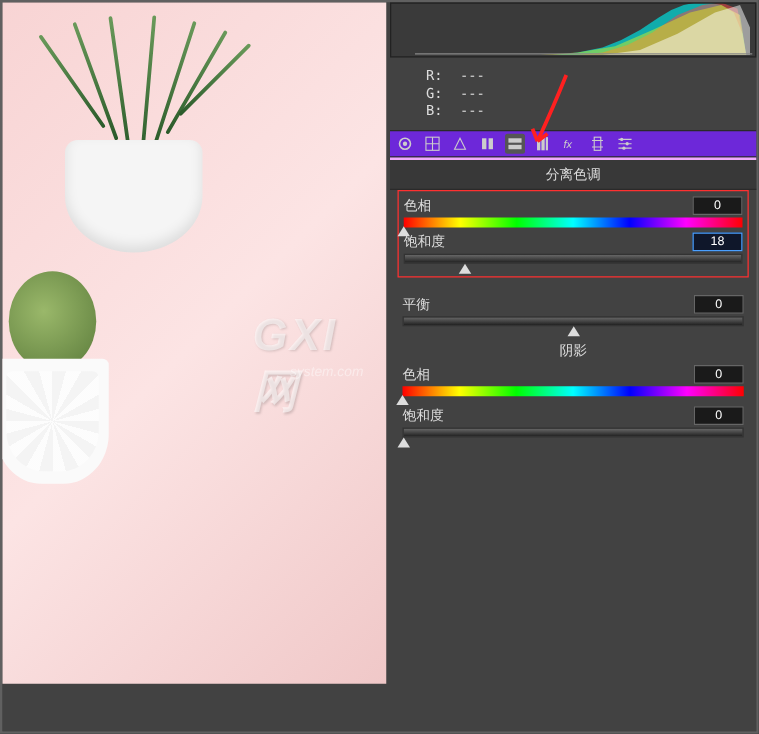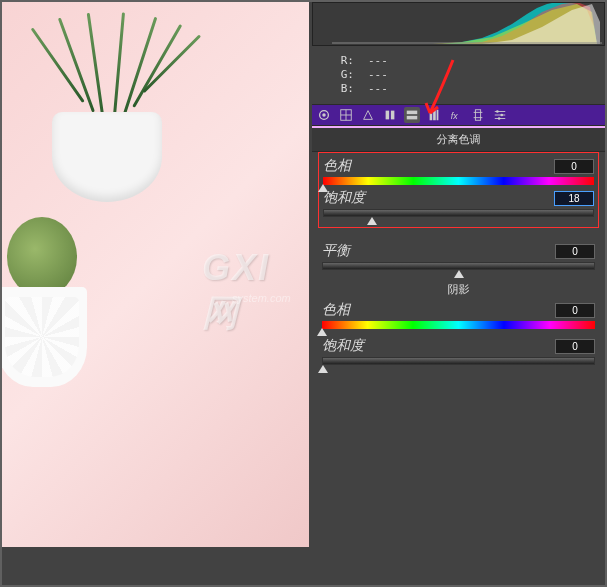--- a/index.html
+++ b/index.html
@@ -32,33 +32,33 @@
     .right-panel { flex: 1; background: #424242; display: flex; flex-direction: column; position: relative; }
     
     .histogram-area { width: 100%; height: 44px; background: #3a3a3a; border: 1px solid #222; position: relative; overflow: hidden; }
     .histogram-svg { position: absolute; right: 2px; bottom: 1px; width: 270px; height: 42px; }
     
     .rgb-readout { padding: 8px 0 8px 20px; background: #424242; }
     .rgb-row { font-family: monospace; font-size: 11px; color: #ddd; line-height: 14px; }
     .rgb-label { display: inline-block; width: 22px; text-align: right; }
     .rgb-val { margin-left: 14px; }
     
-    .tab-strip { height: 22px; background: #4c1d95; border-top: 1px solid #2a2a2a; border-bottom: 1px solid #2a2a2a; display: flex; align-items: center; gap: 6px; padding: 0 4px; }
+    .tab-strip { height: 22px; background: #6d28d9; border-top: 1px solid #2a2a2a; border-bottom: 1px solid #2a2a2a; display: flex; align-items: center; gap: 6px; padding: 0 4px; }
     .tab-icon { width: 16px; height: 16px; display: flex; align-items: center; justify-content: center; color: #ccc; cursor: pointer; }
     .tab-icon.active { background: #555; border-radius: 2px; }
     .tab-icon svg { width: 14px; height: 14px; }
     
     .panel-title { text-align: center; padding: 4px 0; font-size: 11px; color: #ddd; background: #383838; border-top: 2px solid #f0abfc; border-bottom: 1px solid #2a2a2a; }
     
     .section-content { padding: 6px 10px; }
     .section-label { text-align: center; font-size: 11px; color: #ddd; padding: 4px 0; }
     
     .slider-group { margin-bottom: 8px; position: relative; }
     .slider-header { display: flex; justify-content: space-between; align-items: center; margin-bottom: 2px; }
-    .slider-name { font-size: 14px; color: #ddd; font-style: italic; }
+    .slider-name { font-size: 11px; color: #ddd; }
     .slider-value { width: 40px; height: 15px; background: #1a1a1a; border: 1px solid #666; text-align: center; font-size: 10px; color: #fff; line-height: 13px; }
     .hue-bar { width: 100%; height: 8px; background: linear-gradient(to right, #ff0000, #ffff00, #00ff00, #00ffff, #0000ff, #ff00ff, #ff0000); position: relative; }
     .gray-bar { width: 100%; height: 8px; background: linear-gradient(to bottom, #666, #222); border: 1px solid #333; position: relative; }
     .balance-bar { width: 100%; height: 8px; background: linear-gradient(to bottom, #666, #222); border: 1px solid #333; position: relative; }
     .thumb { position: absolute; top: 7px; width: 0; height: 0; border-left: 5px solid transparent; border-right: 5px solid transparent; border-bottom: 8px solid #ddd; transform: translateX(-5px); cursor: pointer; }
     
     .highlight-box { border: 1px solid #ff3030; padding: 4px 4px 6px 4px; margin: 0 6px 8px 6px; }
     .highlight-box .slider-group { margin-bottom: 4px; }
     .inner-highlight .slider-value { border: 1px solid #4aa0ff; background: #0f172a; }
     

